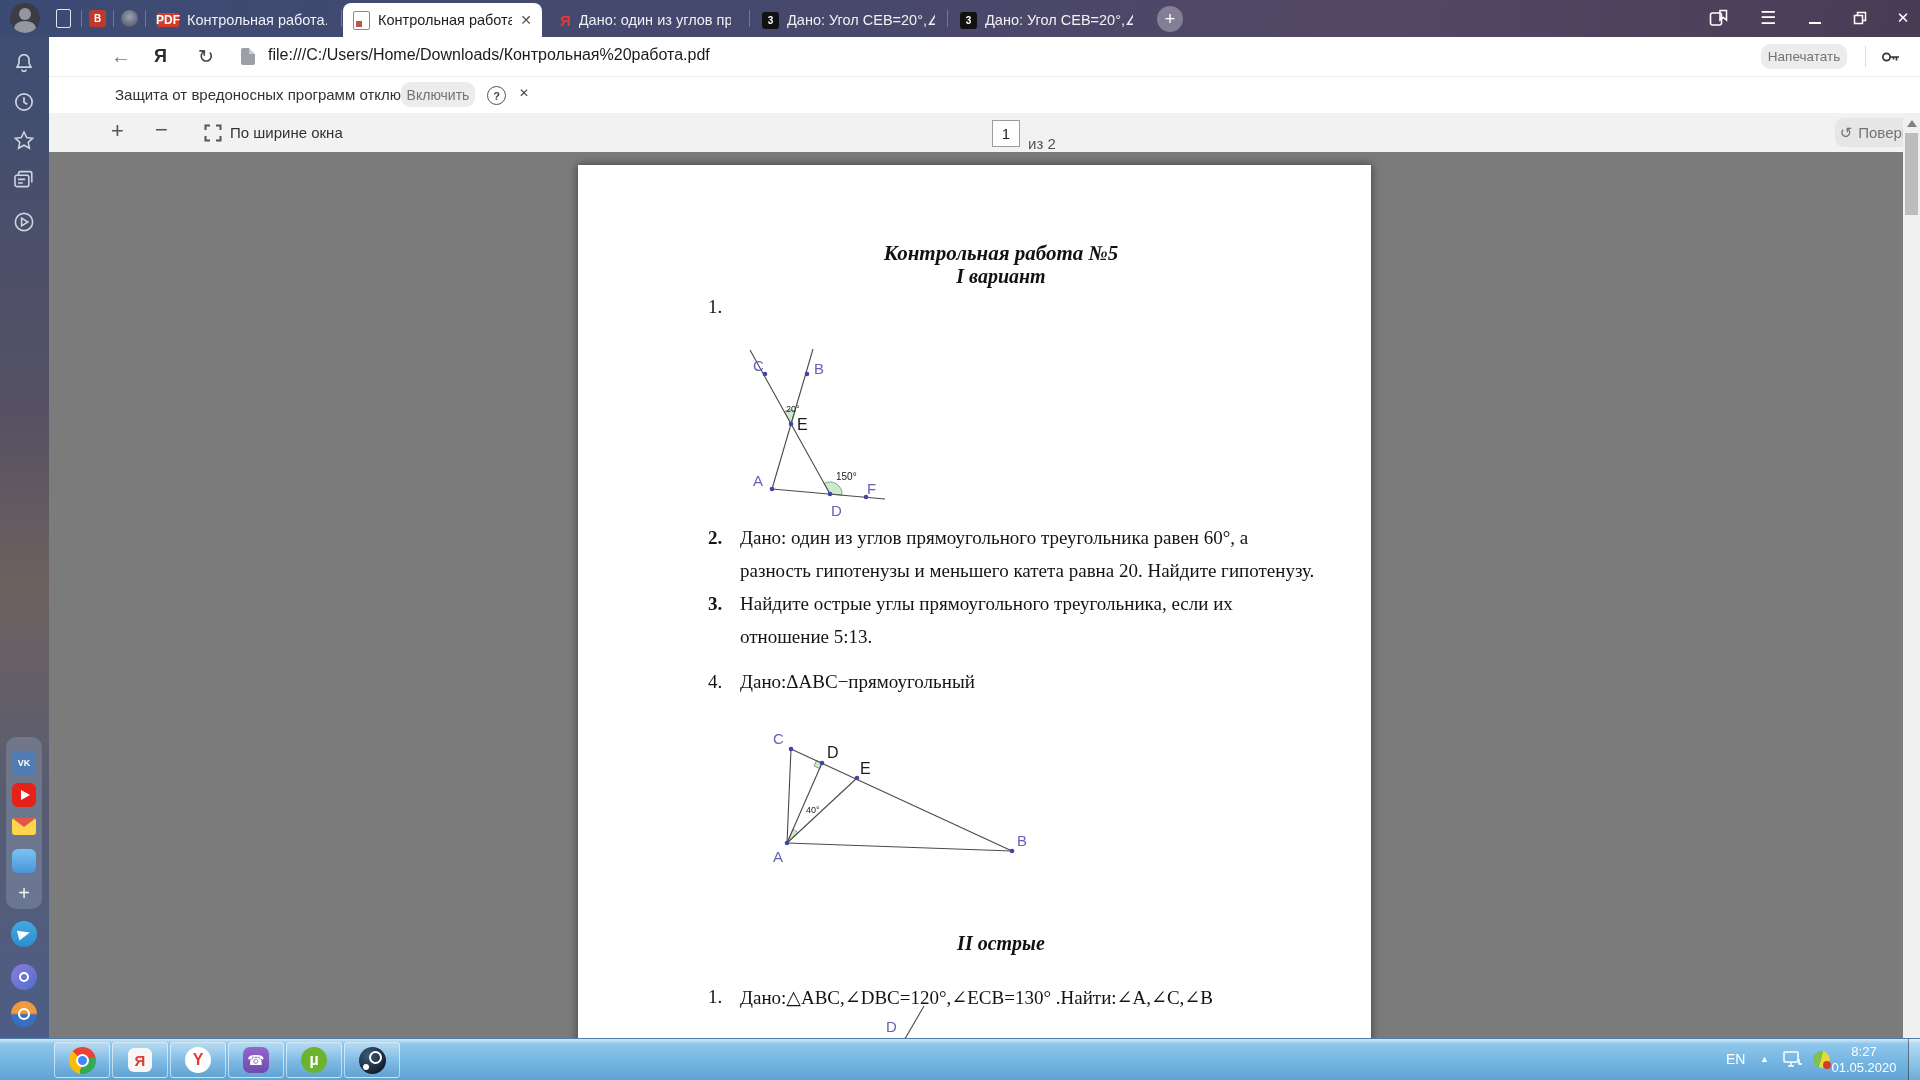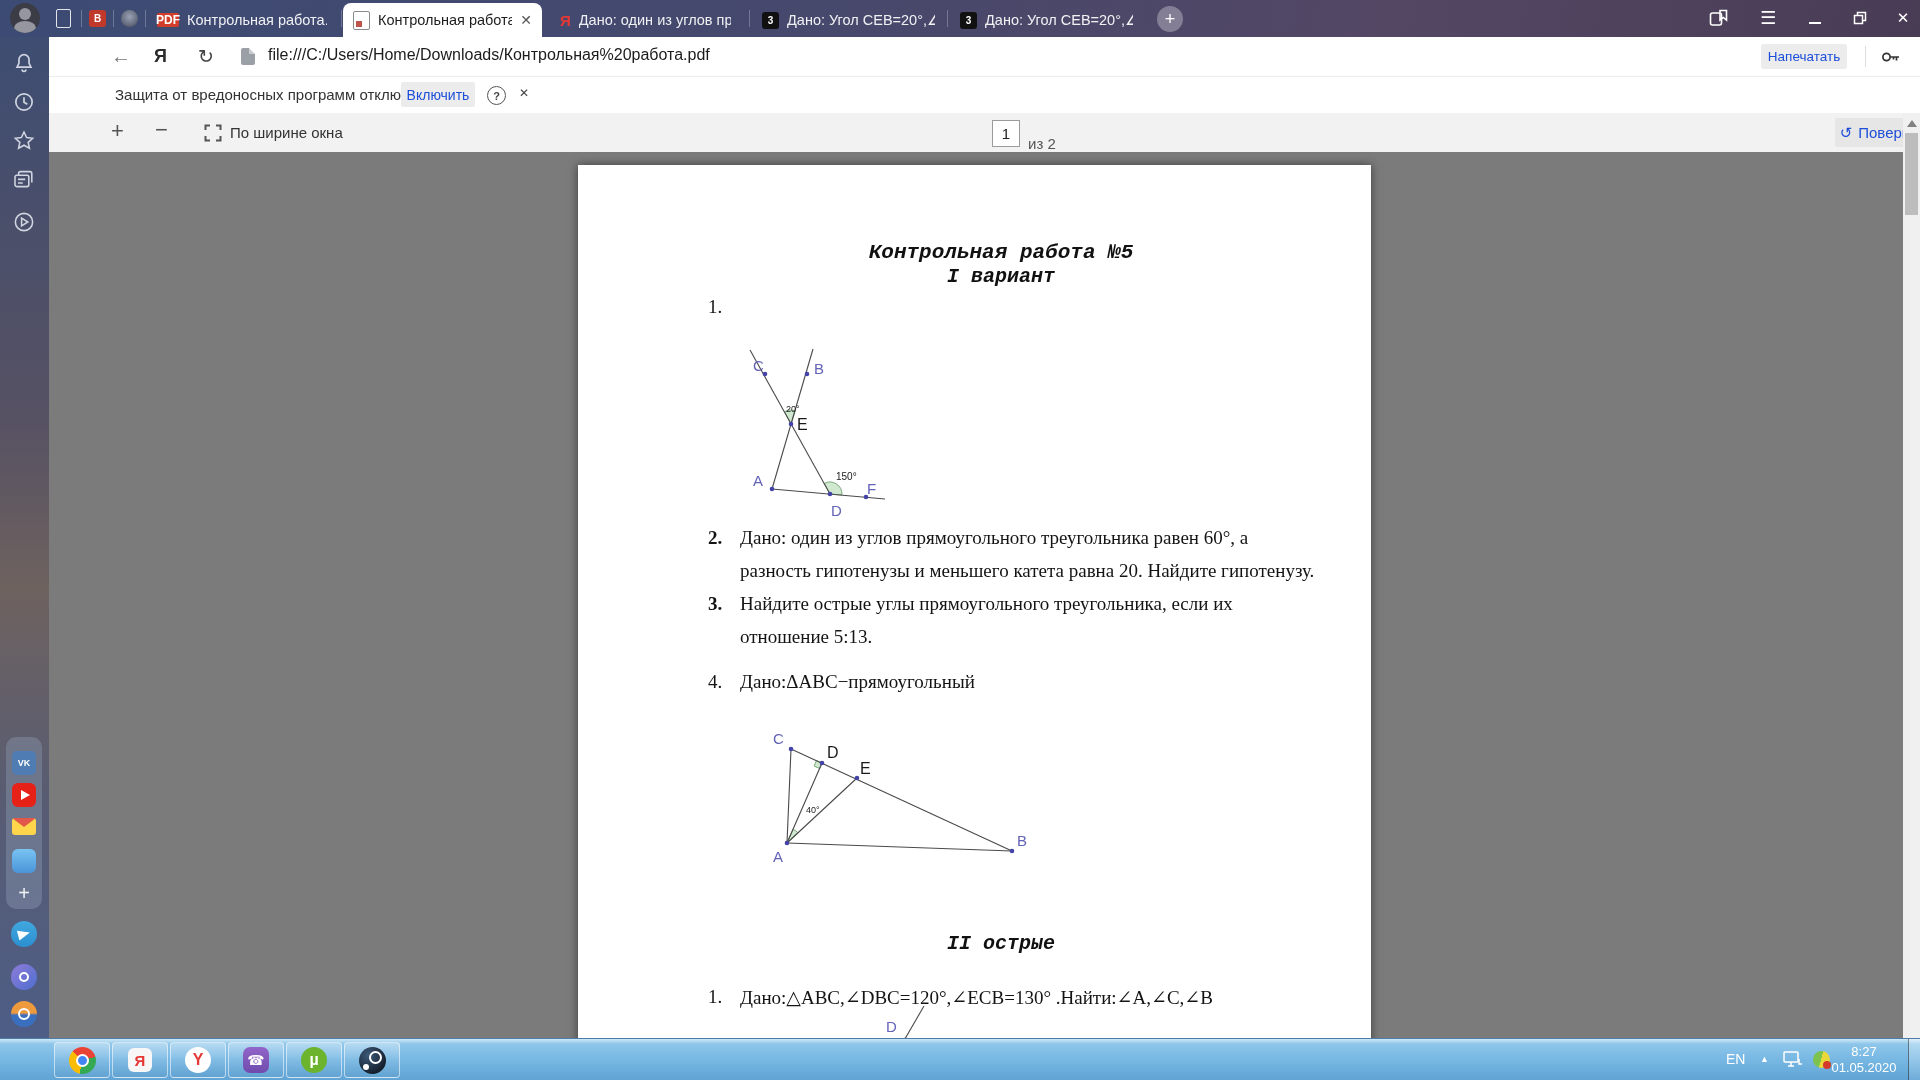--- a/index.html
+++ b/index.html
@@ -19,35 +19,35 @@
   .avatar{width:30px;height:30px;border-radius:50%;background:#3c3c46;position:relative;overflow:hidden}
   .avatar::before{content:"";position:absolute;left:9px;top:5px;width:12px;height:12px;border-radius:50%;background:#96969e}
   .avatar::after{content:"";position:absolute;left:4px;top:18px;width:22px;height:14px;border-radius:50%;background:#96969e}
   .winbtn{color:#fff;font-size:16px;width:30px;height:24px;display:flex;align-items:center;justify-content:center}
   
   #navbar{left:49px;top:37px;width:1871px;height:39px;background:#fff;border-bottom:1px solid #ececec}
   .navglyph{color:#555;font-size:18px}
   .urltext{font-size:16px;color:#1b1b1b;white-space:nowrap}
   .pageicon{width:14px;height:17px;background:#9aa0a6;border-radius:2px;position:relative}
   .pageicon::before{content:"";position:absolute;right:0;top:0;border:3.5px solid #fff;border-left-color:#c9cdd2;border-bottom-color:#c9cdd2}
-  .btn-grey{background:#ececec;border-radius:2px;color:#1d4ed8;display:flex;align-items:center;justify-content:center;font-size:13.5px}
+  .btn-grey{background:#ececec;border-radius:9px;color:#737373;display:flex;align-items:center;justify-content:center;font-size:13.5px}
   
   #warnbar{left:49px;top:77px;width:1871px;height:36px;background:#fff;border-bottom:1px solid #e3e3e3}
   .qcircle{width:17px;height:17px;border:1.5px solid #555;border-radius:50%;color:#444;font-size:11px;
     display:flex;align-items:center;justify-content:center;font-weight:bold}
   
   #pdftoolbar{left:49px;top:113px;width:1854px;height:39px;background:#f2f2f2;border-bottom:1px solid #d8d8d8}
   .toolglyph{color:#555;font-size:22px;font-weight:300}
   .pagebox{width:26px;height:25px;background:#fff;border:1px solid #9b9b9b;display:flex;align-items:center;justify-content:center;
     font-size:15px;color:#222}
   
   #content{left:49px;top:152px;width:1854px;height:886px;background:#7b7b7b;overflow:hidden}
   #pdfpage{left:529px;top:13px;width:793px;height:900px;background:#fff;box-shadow:0 0 9px rgba(0,0,0,.5)}
   .docline{font-family:"Liberation Serif","DejaVu Serif",serif;font-size:19px;color:#141414;white-space:nowrap}
-  .dochead{font-family:Liberation Mono, monospace;font-weight:bold;font-style:italic;color:#111;
+  .dochead{font-family:Liberation Serif, serif;font-weight:bold;font-style:italic;color:#111;
     left:0;width:846px;text-align:center}
   .dnum-b{font-weight:bold}
   svg text{font-family:"Liberation Sans","DejaVu Sans",sans-serif}
   .ptlbl{fill:#6363b8;font-size:15px}
   .ptlbl-k{fill:#1a1a1a;font-size:16px}
   .anglbl{fill:#222}
   .geoline{stroke:#4a4a4a;stroke-width:1.1;fill:none}
   .geodot{fill:#4343a8}
   .geogreen{fill:#cfe8cf;stroke:#7aa87a;stroke-width:1}
   

